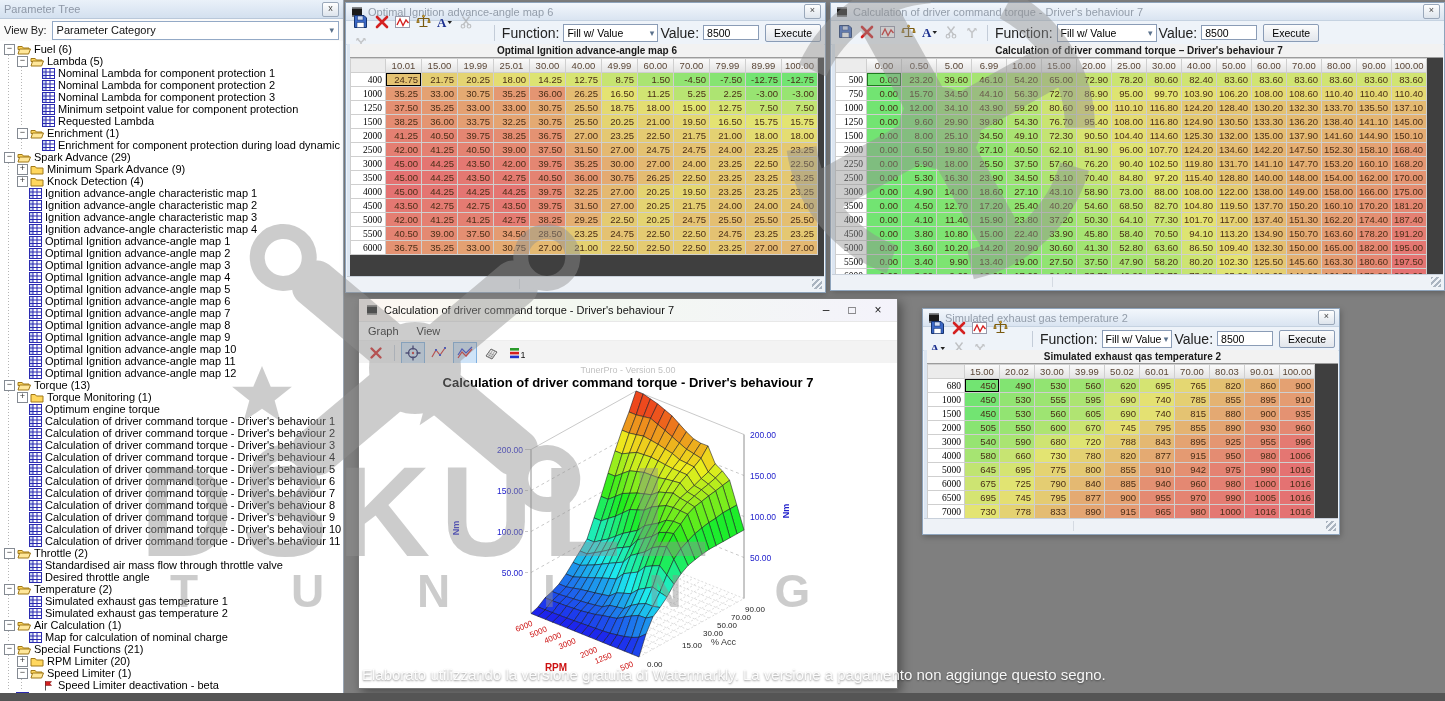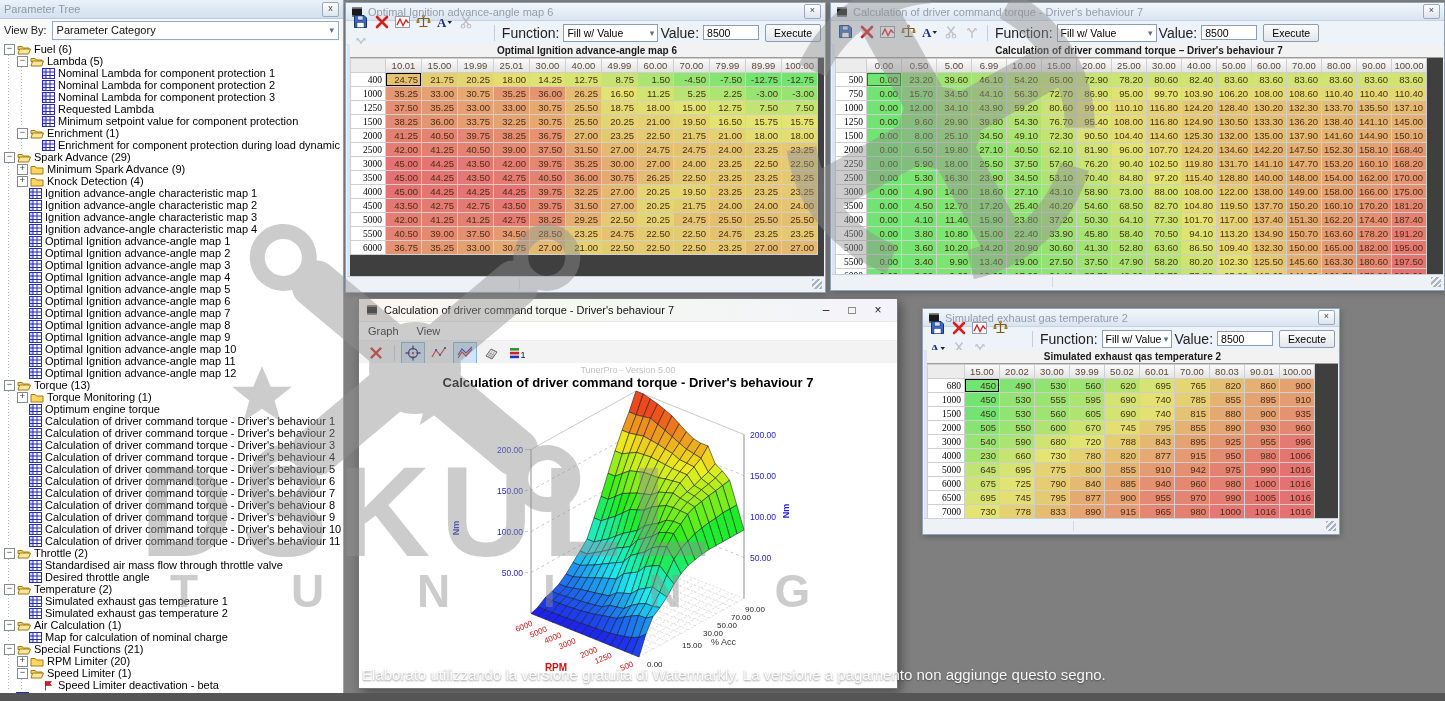--- a/index.html
+++ b/index.html
@@ -159,36 +159,36 @@
           <span class="tspace"></span>
           <span class="ticn">
             <svg width="13" height="11" viewBox="0 0 13 11">
               <rect x="0.5" y="0.5" width="12" height="10" fill="#fff" stroke="#2a2ab0"></rect>
               <rect x="0.5" y="0.5" width="3.5" height="10" fill="#c8d4f0" stroke="#2a2ab0"></rect>
               <line x1="0.5" y1="4" x2="12.5" y2="4" stroke="#2a2ab0"></line>
               <line x1="0.5" y1="7.5" x2="12.5" y2="7.5" stroke="#2a2ab0"></line>
               <line x1="8" y1="0.5" x2="8" y2="10.5" stroke="#2a2ab0"></line>
             </svg>
           </span>
+          <span class="lbl">Minimum setpoint value for component protection</span>
+        </div>
+        <div class="trow">
+          <span class="guide"></span>
+          <span class="guide"></span>
+          <span class="tspace"></span>
+          <span class="ticn">
+            <svg width="13" height="11" viewBox="0 0 13 11">
+              <rect x="0.5" y="0.5" width="12" height="10" fill="#fff" stroke="#2a2ab0"></rect>
+              <rect x="0.5" y="0.5" width="3.5" height="10" fill="#c8d4f0" stroke="#2a2ab0"></rect>
+              <line x1="0.5" y1="4" x2="12.5" y2="4" stroke="#2a2ab0"></line>
+              <line x1="0.5" y1="7.5" x2="12.5" y2="7.5" stroke="#2a2ab0"></line>
+              <line x1="8" y1="0.5" x2="8" y2="10.5" stroke="#2a2ab0"></line>
+            </svg>
+          </span>
           <span class="lbl">Requested Lambda</span>
-        </div>
-        <div class="trow">
-          <span class="guide"></span>
-          <span class="guide"></span>
-          <span class="tspace"></span>
-          <span class="ticn">
-            <svg width="13" height="11" viewBox="0 0 13 11">
-              <rect x="0.5" y="0.5" width="12" height="10" fill="#fff" stroke="#2a2ab0"></rect>
-              <rect x="0.5" y="0.5" width="3.5" height="10" fill="#c8d4f0" stroke="#2a2ab0"></rect>
-              <line x1="0.5" y1="4" x2="12.5" y2="4" stroke="#2a2ab0"></line>
-              <line x1="0.5" y1="7.5" x2="12.5" y2="7.5" stroke="#2a2ab0"></line>
-              <line x1="8" y1="0.5" x2="8" y2="10.5" stroke="#2a2ab0"></line>
-            </svg>
-          </span>
-          <span class="lbl">Minimum setpoint value for component protection</span>
         </div>
         <div class="trow">
           <span class="guide"></span>
           <span class="toggle">−</span>
           <span class="ticn">
             <svg width="14" height="11" viewBox="0 0 14 11">
               <path d="M1 2.5 h4.2 l1.2 1.5 H12 V5.5 H1 Z" fill="#ffd75e" stroke="#a07818"></path>
               <path d="M2.6 5 H13.5 L11.6 10 H1 Z" fill="#ffe79a" stroke="#a07818"></path>
             </svg>
           </span>
@@ -1653,21 +1653,21 @@
                 <td class="dc" style="background:hsl(62.75618374558303,68%,67%)">720</td>
                 <td class="dc" style="background:hsl(48.339222614840985,68%,67%)">788</td>
                 <td class="dc" style="background:hsl(36.67844522968197,68%,67%)">843</td>
                 <td class="dc" style="background:hsl(25.65371024734982,68%,67%)">895</td>
                 <td class="dc" style="background:hsl(19.293286219081274,68%,67%)">925</td>
                 <td class="dc" style="background:hsl(12.93286219081272,68%,67%)">955</td>
                 <td class="dc" style="background:hsl(4.240282685512371,68%,67%)">996</td>
               </tr>
               <tr>
                 <td class="rh">4000</td>
-                <td class="dc" style="background:hsl(92.43816254416961,68%,67%)">230</td>
+                <td class="dc" style="background:hsl(92.43816254416961,68%,67%)">580</td>
                 <td class="dc" style="background:hsl(75.47703180212014,68%,67%)">660</td>
                 <td class="dc" style="background:hsl(60.63604240282686,68%,67%)">730</td>
                 <td class="dc" style="background:hsl(50.03533568904593,68%,67%)">780</td>
                 <td class="dc" style="background:hsl(41.554770318021205,68%,67%)">820</td>
                 <td class="dc" style="background:hsl(29.46996466431095,68%,67%)">877</td>
                 <td class="dc" style="background:hsl(21.413427561837462,68%,67%)">915</td>
                 <td class="dc" style="background:hsl(13.99293286219082,68%,67%)">950</td>
                 <td class="dc" style="background:hsl(7.632508833922262,68%,67%)">980</td>
                 <td class="dc" style="background:hsl(2.1201413427561855,68%,67%)">1006</td>
               </tr>

